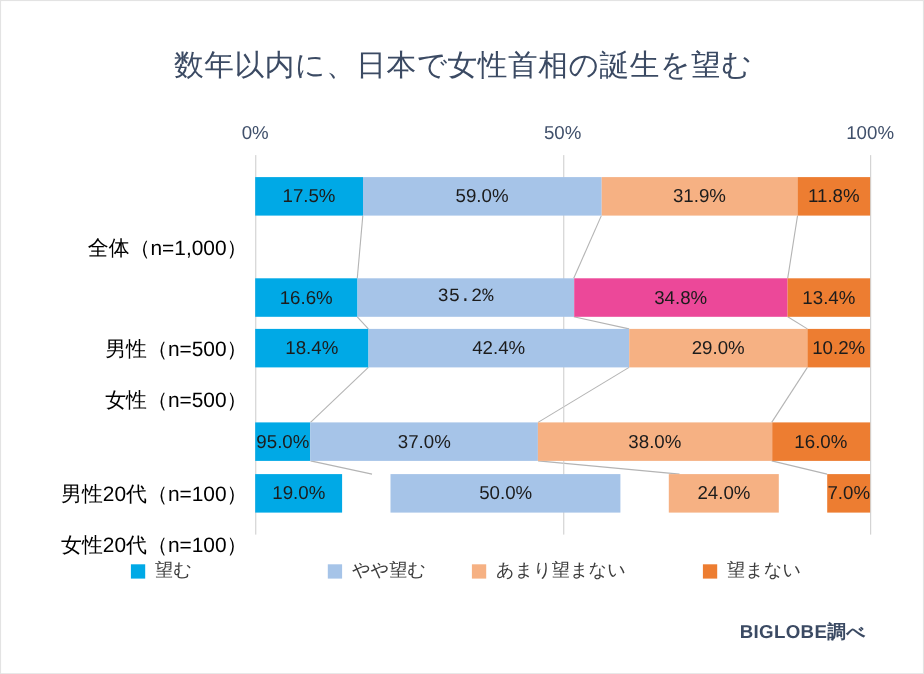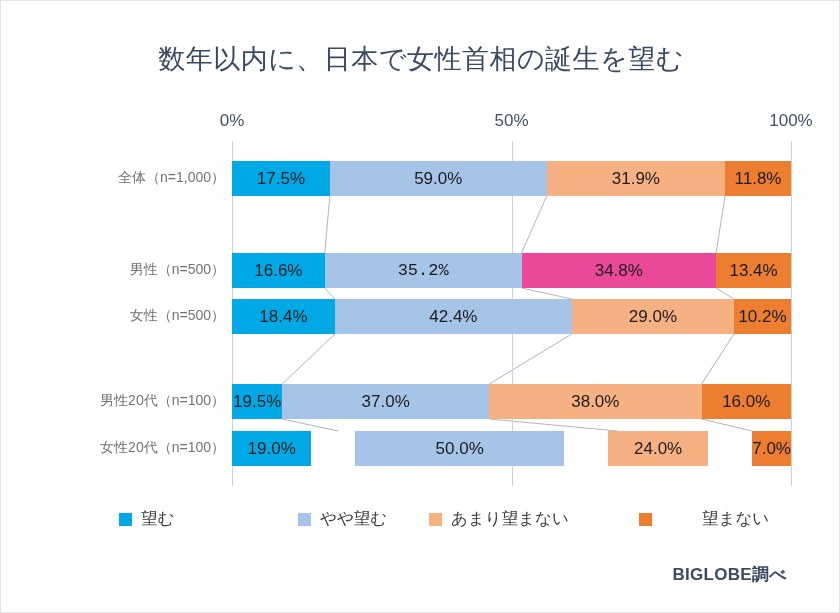--- a/index.html
+++ b/index.html
@@ -75,23 +75,24 @@
     overflow: visible;
   }
   .seg-label { position: relative; z-index: 3; }
 
   
   .row-label {
     position: absolute;
     right: 0;
     width: 215px;
     text-align: right;
-    font-size: 14px;
-    color: #737373;
-    white-space: nowrap;
+    font-size: 19px;
+    color: #000000;
+    white-space: nowrap;
+    margin-top: 44px;
   }
   #row-labels { position: absolute; left: 0; top: 140px; width: 224px; height: 345px; }
 
   
   #connectors { position: absolute; left: 0; top: 0; width: 559px; height: 345px; pointer-events: none; }
 
   
   #legend {
     position: absolute;
     left: 118px; top: 505px;
@@ -201,21 +202,21 @@
         </div>
         <div class="seg" style="width: 162.11px; background: rgb(246, 177, 131);">
           <span class="seg-label">29.0%</span>
         </div>
         <div class="seg" style="width: 57.018px; background: rgb(237, 125, 49);">
           <span class="seg-label">10.2%</span>
         </div>
       </div>
       <div class="bar-row" style="top: 243px;">
         <div class="seg" style="width: 50.31px; background: rgb(0, 169, 230);">
-          <span class="seg-label">19.5%</span>
+          <span class="seg-label">95.0%</span>
         </div>
         <div class="seg" style="width: 206.83px; background: rgb(166, 196, 232);">
           <span class="seg-label">37.0%</span>
         </div>
         <div class="seg" style="width: 212.42px; background: rgb(246, 177, 131);">
           <span class="seg-label">38.0%</span>
         </div>
         <div class="seg" style="width: 89.44px; background: rgb(237, 125, 49);">
           <span class="seg-label">16.0%</span>
         </div>
@@ -242,21 +243,21 @@
         <span class="legend-text">望む</span>
       </div>
       <div class="legend-item" style="position: absolute; left: 150px; padding-left: 29px;">
         <span class="legend-swatch" style="background: rgb(166, 196, 232);"></span>
         <span class="legend-text">やや望む</span>
       </div>
       <div class="legend-item" style="position: absolute; left: 310px;">
         <span class="legend-swatch" style="background: rgb(246, 177, 131);"></span>
         <span class="legend-text">あまり望まない</span>
       </div>
-      <div class="legend-item" style="position: absolute; left: 520px; gap: 41px;">
+      <div class="legend-item" style="position: absolute; left: 520px;">
         <span class="legend-swatch" style="background: rgb(237, 125, 49);"></span>
         <span class="legend-text">望まない</span>
       </div>
     </div>
 
   <div id="footer-source">BIGLOBE調べ</div>
 
 </div>
 
 </body></html>

